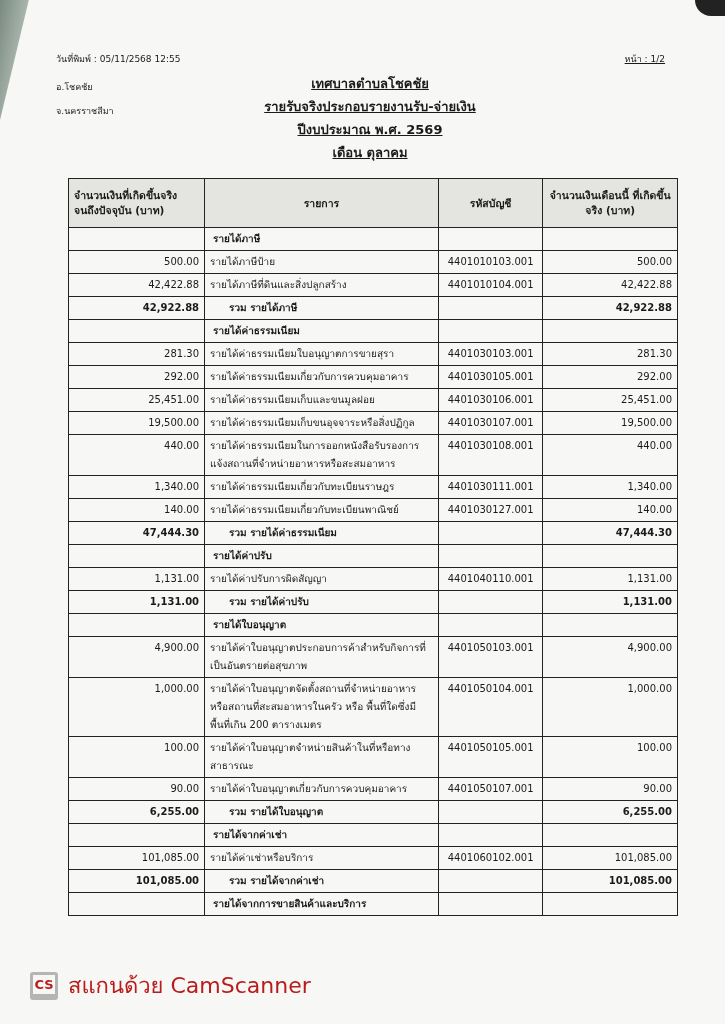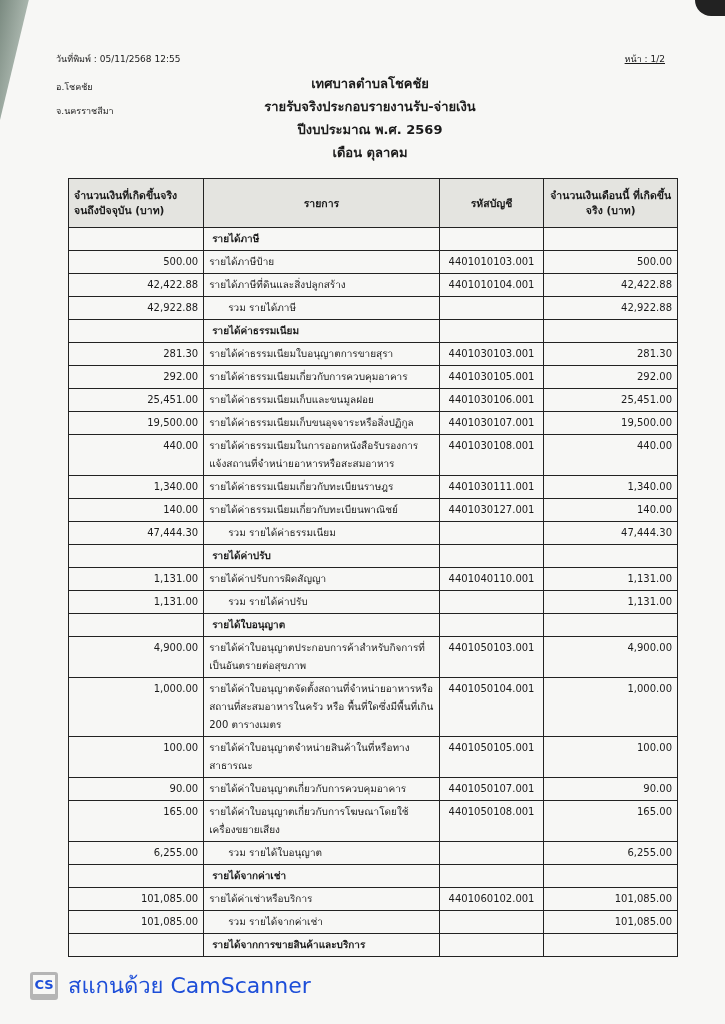--- a/index.html
+++ b/index.html
@@ -18,45 +18,45 @@
     position: absolute; right: 0; top: 0; width: 30px; height: 16px;
     background: #222; border-bottom-left-radius: 20px;
   }
   .meta { position: absolute; font-size: 9px; }
   .print-date { left: 56px; top: 52px; }
   .district { left: 56px; top: 80px; }
   .province { left: 56px; top: 104px; }
   .page-no { right: 60px; top: 52px; text-decoration: underline; }
   .title-block {
     position: absolute; left: 200px; width: 340px; top: 72px;
-    text-align: center; font-weight: bold; font-size: 13px; line-height: 23px;
+    text-align: center; font-weight: bold; font-size: 13px; line-height: 23px; text-decoration: underline;
   }
   table.report {
     position: absolute; left: 68px; top: 178px; width: 610px;
     border-collapse: collapse; font-size: 10px;
   }
   table.report td, table.report th {
     border: 1.2px solid #222; padding: 2px 5px; vertical-align: top;
   }
   table.report th {
     background: #e4e4e0; font-weight: bold; text-align: left; vertical-align: middle;
     height: 44px; font-size: 10.5px; line-height: 15px;
   }
   .c1 { width: 120px; text-align: right; }
   .c2 { width: 255px; text-align: left; }
   .c3 { width: 77px; text-align: center; }
   .c4 { width: 118px; text-align: right; }
   tr.row td { height: 18px; line-height: 18px; }
-  tr.total td { font-weight: normal; padding-left: 24px; }
+  tr.total td { font-weight: bold; padding-left: 24px; }
   tr.total td.c2 { text-align: left; }
   tr.cat td.c2 { font-weight: bold; padding-left: 8px; }
   td.desc-text { white-space: normal; }
   .watermark {
     position: absolute; left: 30px; top: 968px; display: flex; align-items: center;
-    color: #1d4ed8; font-size: 22px; font-family: "DejaVu Sans", sans-serif;
+    color: #b91c1c; font-size: 22px; font-family: "DejaVu Sans", sans-serif;
   }
   .cs-logo {
     width: 28px; height: 28px; border: 3px solid #b5b5b5; border-radius: 3px;
     font-size: 13px; font-weight: bold; display: flex; align-items: center; justify-content: center;
     margin-right: 10px; box-sizing: border-box; border-bottom-width: 6px;
   }
 </style>
 </head>
 <body>
 
@@ -204,26 +204,20 @@
         <td class="c2 desc-text">รายได้ค่าใบอนุญาตจำหน่ายสินค้าในที่หรือทางสาธารณะ</td>
         <td class="c3">4401050105.001</td>
         <td class="c4">100.00</td>
       </tr>
       <tr class="row row">
         <td class="c1">90.00</td>
         <td class="c2 desc-text">รายได้ค่าใบอนุญาตเกี่ยวกับการควบคุมอาคาร</td>
         <td class="c3">4401050107.001</td>
         <td class="c4">90.00</td>
       </tr>
-      <tr class="row row">
-        <td class="c1">165.00</td>
-        <td class="c2 desc-text">รายได้ค่าใบอนุญาตเกี่ยวกับการโฆษณาโดยใช้เครื่องขยายเสียง</td>
-        <td class="c3">4401050108.001</td>
-        <td class="c4">165.00</td>
-      </tr>
       <tr class="total row">
         <td class="c1">6,255.00</td>
         <td class="c2 desc-text">รวม รายได้ใบอนุญาต</td>
         <td class="c3"></td>
         <td class="c4">6,255.00</td>
       </tr>
       <tr class="cat row">
         <td class="c1"></td>
         <td class="c2 desc-text">รายได้จากค่าเช่า</td>
         <td class="c3"></td>

